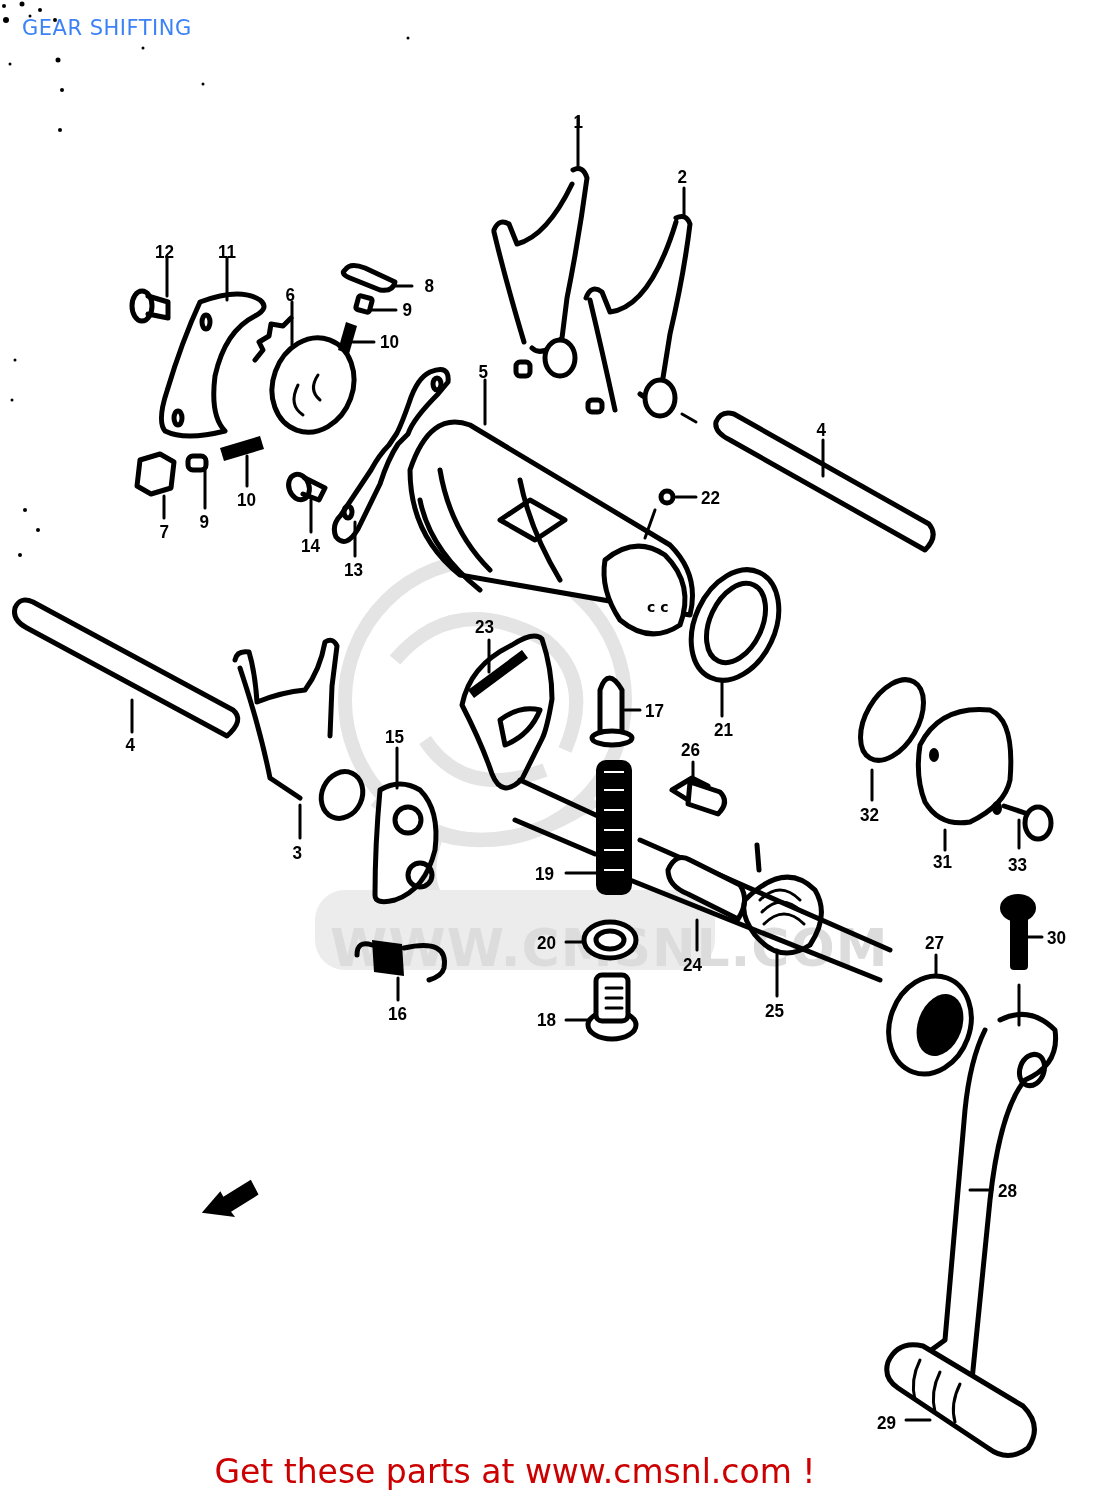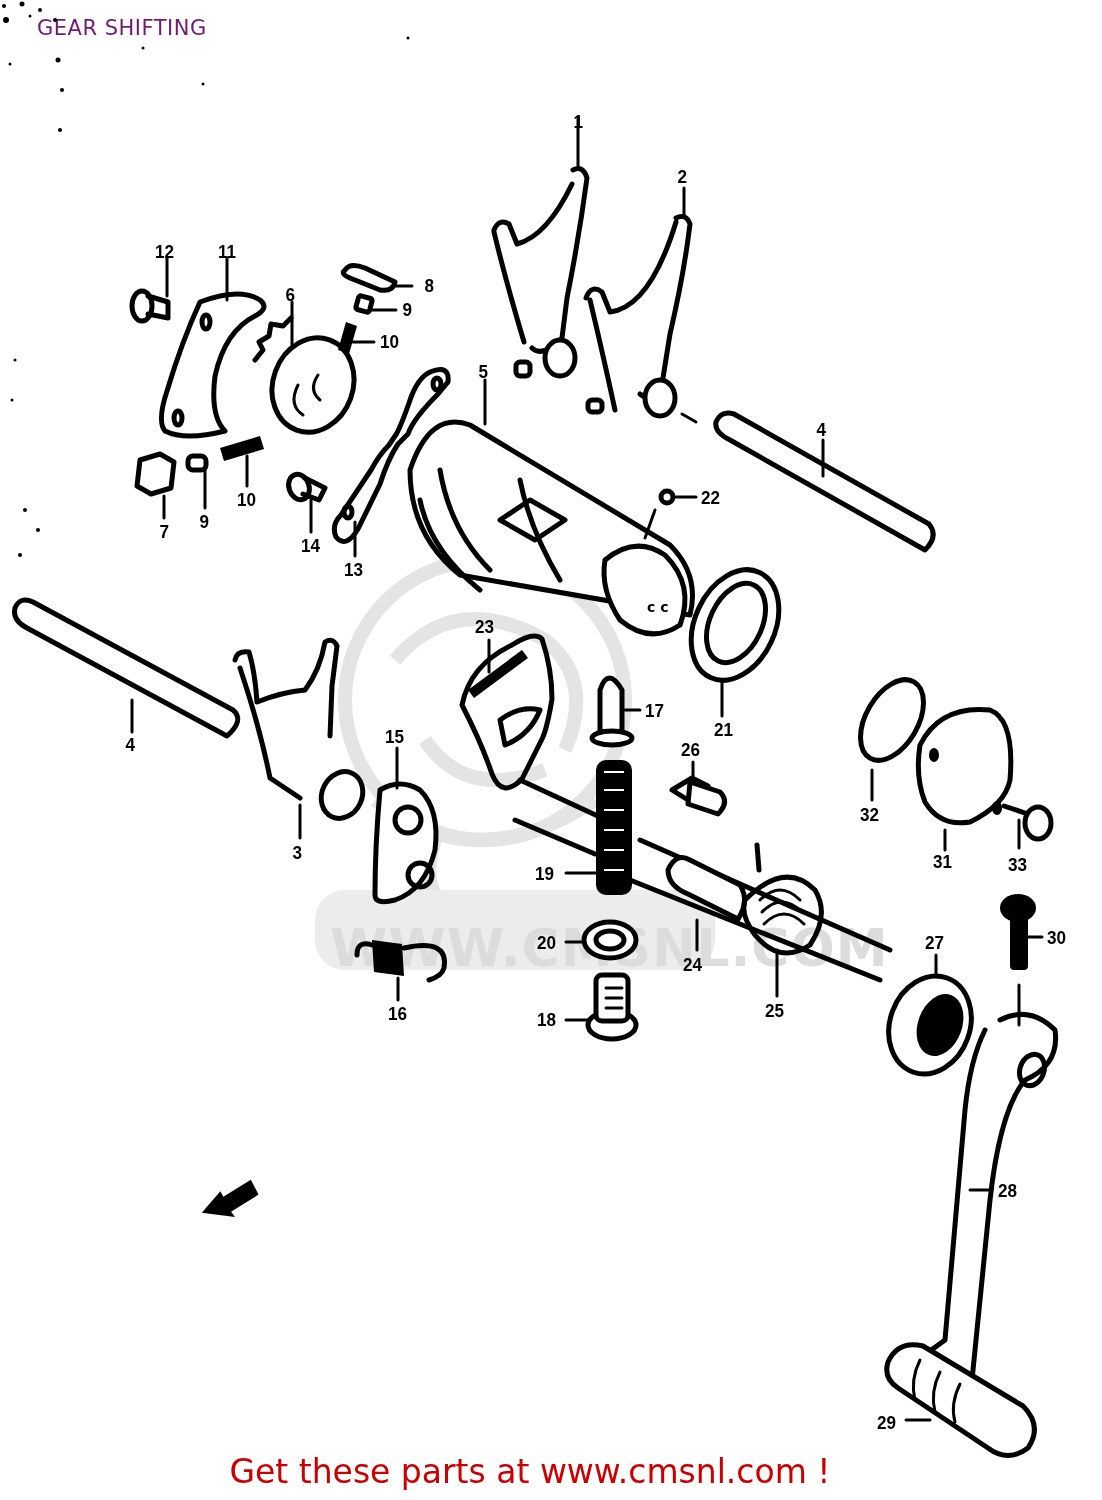--- a/index.html
+++ b/index.html
@@ -1,20 +1,20 @@
 <!DOCTYPE html>
 <html><head>
 <meta charset="utf-8">
 <style>
   html, body { margin:0; padding:0; background:#ffffff; }
   body { width:1102px; height:1500px; position:relative; overflow:hidden; font-family:"DejaVu Sans", sans-serif; }
-  #title { position:absolute; left:22px; top:16px; font-size:21px; color:#701a75; letter-spacing:0.5px; font-family:"DejaVu Sans", sans-serif;margin-left:15px; }
+  #title { position:absolute; left:22px; top:16px; font-size:21px; color:#3b82f6; letter-spacing:0.5px; font-family:"DejaVu Sans", sans-serif; }
   #diagram { position:absolute; left:0; top:0; width:1102px; height:1500px; }
   .lbl { position:absolute; font-family:"Liberation Sans", sans-serif; font-weight:bold; font-size:19px; color:#000; line-height:1; transform:scaleX(0.9); }
-  #footer { position:absolute; left:0; width:1022px; top:1452px; text-align:center; font-family:"DejaVu Sans", sans-serif; font-size:33px; color:#cc0000;margin-left:15px; }
+  #footer { position:absolute; left:0; width:1022px; top:1452px; text-align:center; font-family:"DejaVu Sans", sans-serif; font-size:33px; color:#cc0000; }
   #footer span { position:relative; left:4px; }
   #watermark { position:absolute; left:315px; top:540px; width:400px; height:440px; }
   .wm-text { position:absolute; left:330px; top:918px; font-family:"DejaVu Sans", sans-serif; font-weight:bold; font-size:52px; color:#dcdcdc; letter-spacing:1px; }
   .s { fill:none; stroke:#000; stroke-width:5; stroke-linecap:round; stroke-linejoin:round; }
   .t { fill:none; stroke:#000; stroke-width:3; stroke-linecap:round; }
   .f { fill:#000; }
   .w { fill:#fff; stroke:#000; stroke-width:5; stroke-linejoin:round; }
 </style>
 </head>
 <body>

